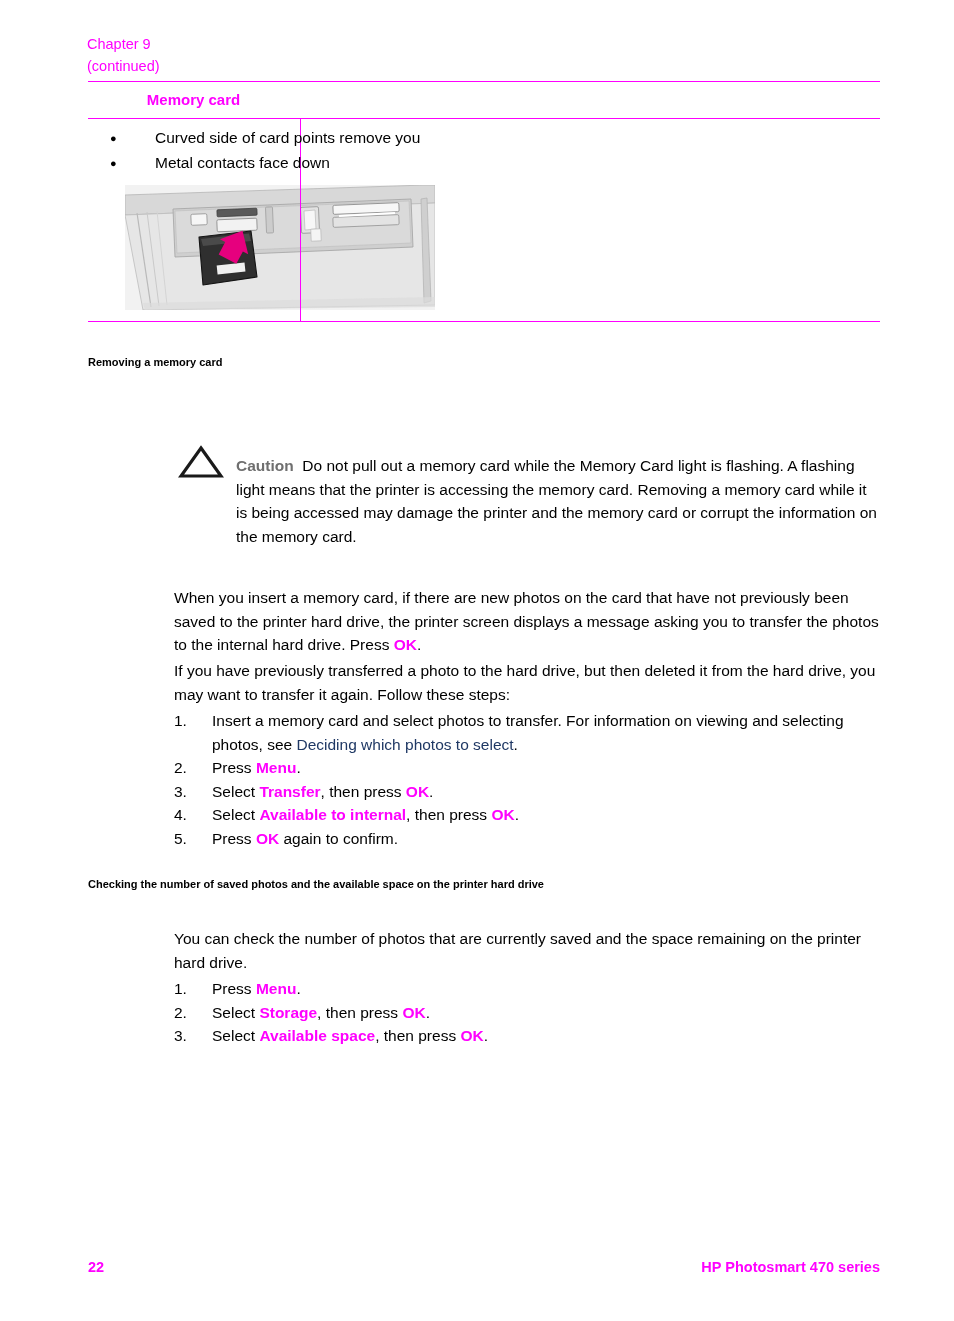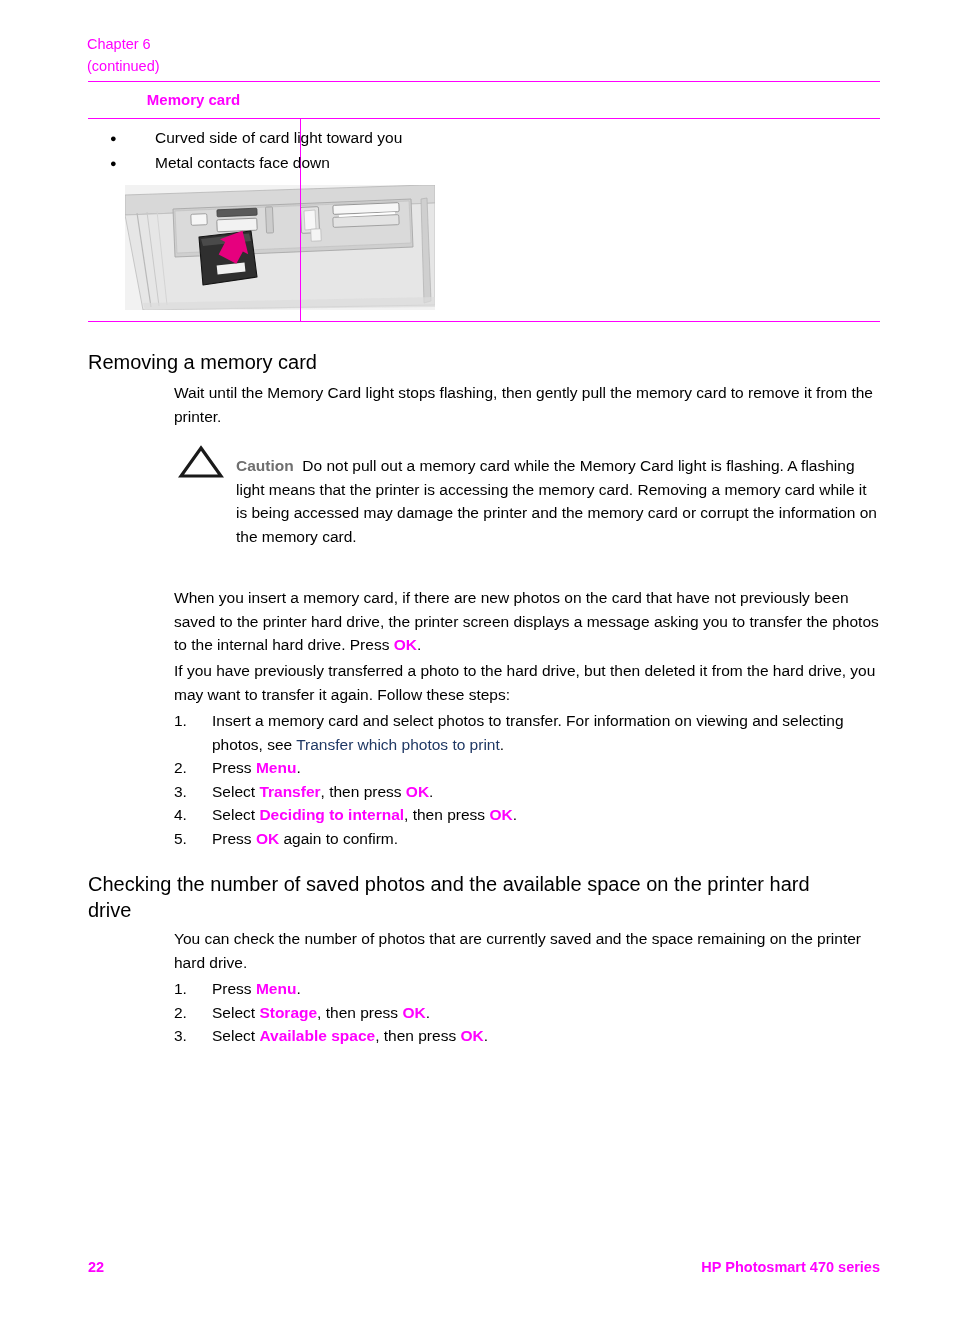--- a/index.html
+++ b/index.html
@@ -108,22 +108,22 @@
 
   
   .printer-art {
     margin: 9px 0 0 15px;
     width: 310px; height: 125px;
   }
 
   
   .h2 {
     position: absolute;
-    font-size: 20px;
-    font-weight: normal;
+    font-size: 11px;
+    font-weight: bold;
     line-height: 26px;
     color: #000;
     width: 760px;
   }
   .para {
     position: absolute;
     left: 174px;
     width: 706px;
     font-size: 15.5px;
     line-height: 23.5px;
@@ -178,21 +178,21 @@
     font-weight: bold;
     color: #FF00FF;
   }
 </style>
 </head>
 <body>
 
 <div class="page">
 
   <div class="chapter-head">
-    <span>Chapter 6</span>
+    <span>Chapter 9</span>
     <span class="cont">(continued)</span>
   </div>
 
   <div class="card-table">
     <div class="rule"></div>
 
     <div class="row hdr-row">
       <div class="cell-l">
         <div class="th">Memory card</div>
       </div>
@@ -200,21 +200,21 @@
 
     <div class="rule"></div>
 
     <div class="tbl-body">
       <div class="vdivider"></div>
 
       <div class="row">
 
         <div class="cell-r">
           <ul class="bullets">
-            <li>Curved side of card light toward you</li>
+            <li>Curved side of card points remove you</li>
             <li>Metal contacts face down</li>
           </ul>
 
           
           <svg class="printer-art" viewBox="0 0 310 125">
             <rect x="0" y="0" width="310" height="125" fill="#f2f2f2"></rect>
 
             <path d="M0 10 L300 0 L310 0 L310 18 L0 30 Z" fill="#d8d8d8" stroke="#b5b5b5" stroke-width="0.8"></path>
 
             <path d="M0 30 L310 18 L310 120 L18 125 Z" fill="#e6e6e6" stroke="#bcbcbc" stroke-width="0.8"></path>
@@ -254,48 +254,47 @@
             <path d="M18 118 L310 112 L310 122 L20 125 Z" fill="#dcdcdc" opacity="0.7"></path>
           </svg>
         </div>
       </div>
     </div>
 
     <div class="rule"></div>
   </div>
 
   <div class="h2" style="left:88px; top:349px;">Removing a memory card</div>
-  <div class="para" style="top:381px;">Wait until the Memory Card light stops flashing, then gently pull the memory card to remove it from the printer.</div>
 
   <div class="caution">
     <svg width="46" height="34" viewBox="0 0 46 34" style="position:absolute;left:4px;top:7px;">
       <path d="M23 3 L43 31 L3 31 Z" fill="none" stroke="#1a1a1a" stroke-width="3.2" stroke-linejoin="miter"></path>
     </svg>
     <div class="txt">
       <span class="caut-word">Caution</span>&nbsp;&nbsp;<span>Do not pull out a memory card while the Memory Card light is flashing. A flashing light means that the printer is accessing the memory card. Removing a memory card while it is being accessed may damage the printer and the memory card or corrupt the information on the memory card.</span>
     </div>
   </div>
 
   <div class="para" style="top:586px;">
     <span>When you insert a memory card, if there are new photos on the card that have not previously been saved to the printer hard drive, the printer screen displays a message asking you to transfer the photos to the internal hard drive. Press </span><span class="mag">OK</span><span>.</span>
   </div>
   <div class="para" style="top:659px;">If you have previously transferred a photo to the hard drive, but then deleted it from the hard drive, you may want to transfer it again. Follow these steps:</div>
 
   <ol class="steps" style="top:709px;">
     <li>
-      <span class="num">1.</span><span>Insert a memory card and select photos to transfer. For information on viewing and selecting photos, see </span><a class="lnk" href="#" style="text-decoration:none;">Transfer which photos to print</a><span>.</span>
+      <span class="num">1.</span><span>Insert a memory card and select photos to transfer. For information on viewing and selecting photos, see </span><a class="lnk" href="#" style="text-decoration:none;">Deciding which photos to select</a><span>.</span>
     </li>
     <li>
       <span class="num">2.</span><span>Press </span><span class="mag">Menu</span><span>.</span>
     </li>
     <li>
       <span class="num">3.</span><span>Select </span><span class="mag">Transfer</span><span>, then press </span><span class="mag">OK</span><span>.</span>
     </li>
     <li>
-      <span class="num">4.</span><span>Select </span><span class="mag">Deciding to internal</span><span>, then press </span><span class="mag">OK</span><span>.</span>
+      <span class="num">4.</span><span>Select </span><span class="mag">Available to internal</span><span>, then press </span><span class="mag">OK</span><span>.</span>
     </li>
     <li>
       <span class="num">5.</span><span>Press </span><span class="mag">OK</span><span> again to confirm.</span>
     </li>
   </ol>
 
   <div class="h2" style="left:88px; top:871px; width:760px;">Checking the number of saved photos and the available space on the printer hard drive</div>
   <div class="para" style="top:927px;">You can check the number of photos that are currently saved and the space remaining on the printer hard drive.</div>
 
   <ol class="steps" style="top:977px;">

